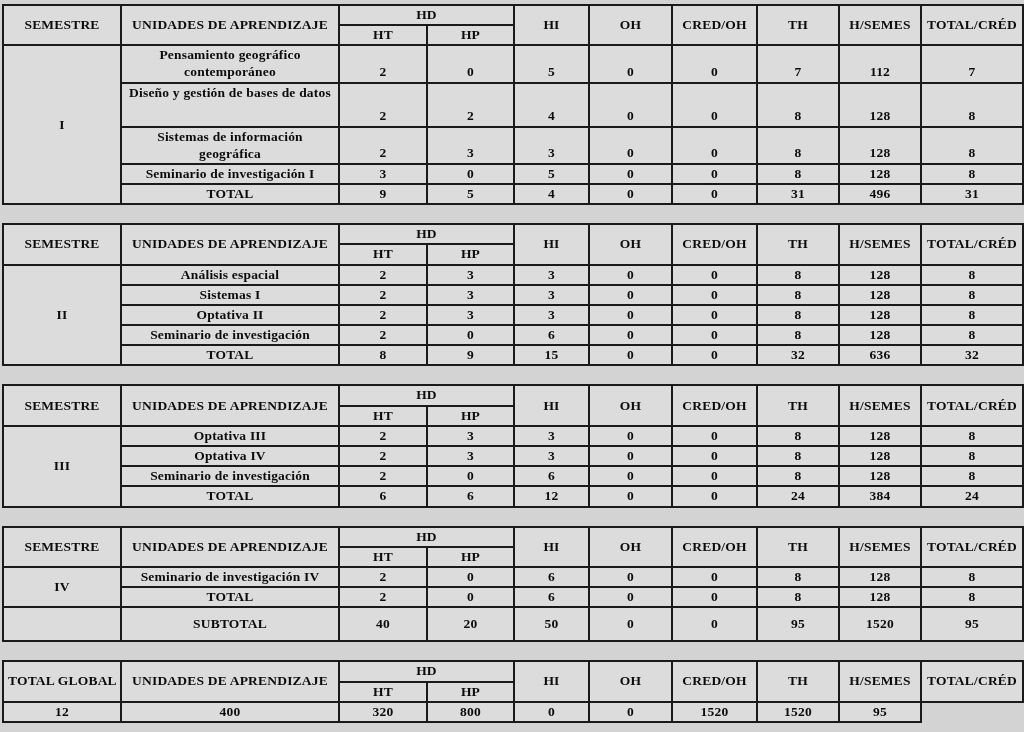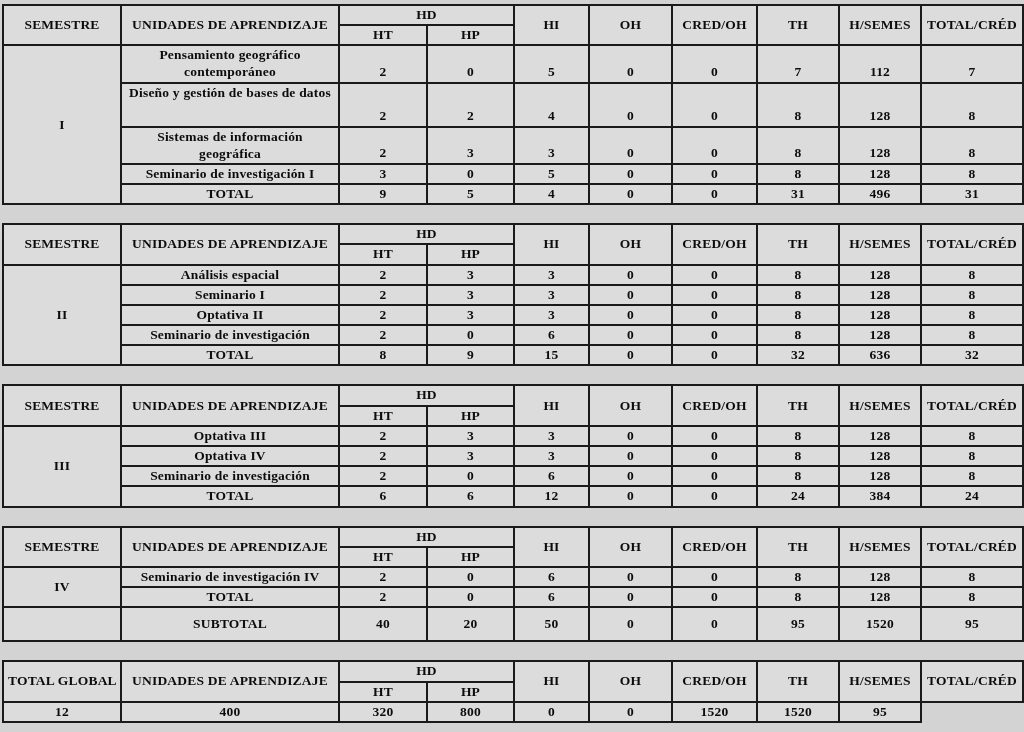--- a/index.html
+++ b/index.html
@@ -186,21 +186,21 @@
             <td class="num">2</td>
             <td class="num">3</td>
             <td class="num">3</td>
             <td class="num">0</td>
             <td class="num">0</td>
             <td class="num">8</td>
             <td class="num">128</td>
             <td class="num">8</td>
           </tr>
           <tr style="height: 20px;">
-            <td class="unit">Seminario I</td>
+            <td class="unit">Sistemas I</td>
             <td class="num">2</td>
             <td class="num">3</td>
             <td class="num">3</td>
             <td class="num">0</td>
             <td class="num">0</td>
             <td class="num">8</td>
             <td class="num">128</td>
             <td class="num">8</td>
           </tr>
           <tr style="height: 20px;">

